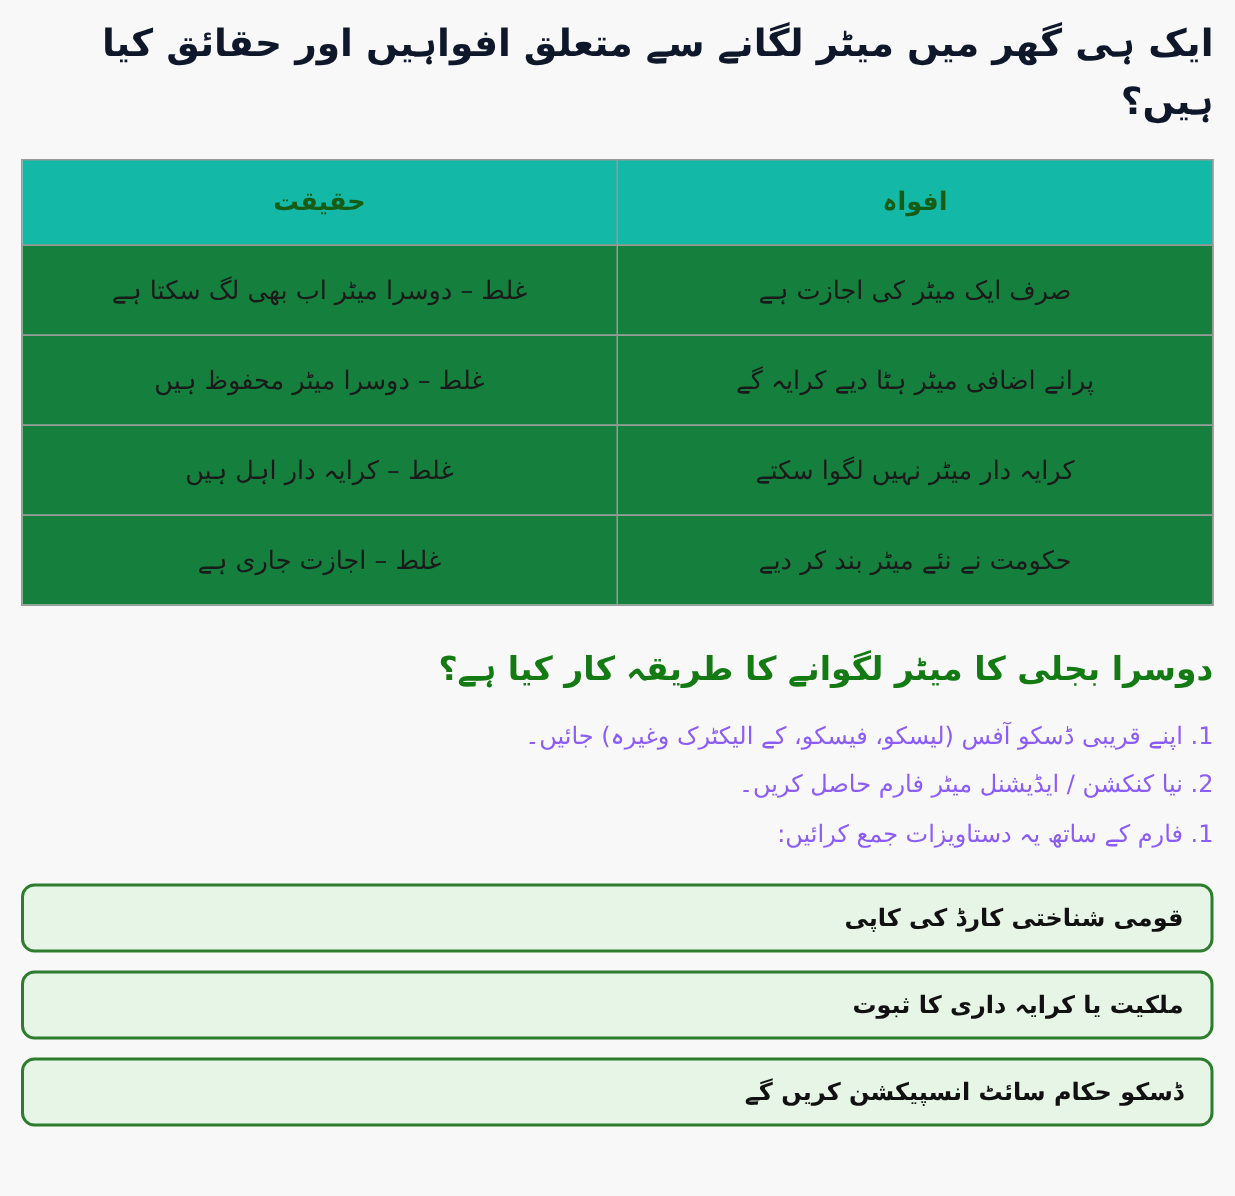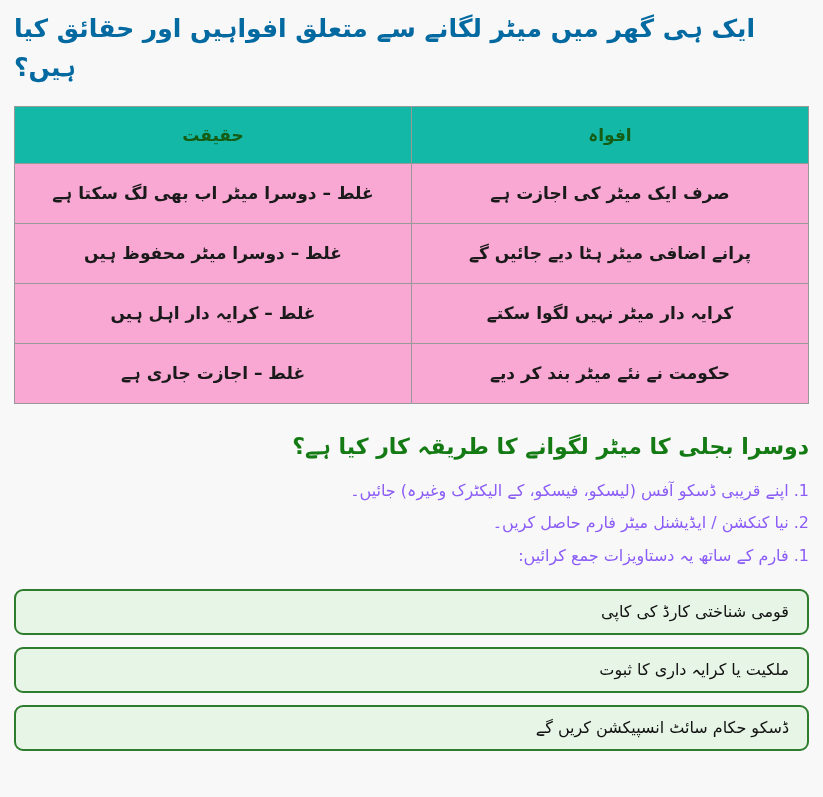--- a/index.html
+++ b/index.html
@@ -12,24 +12,24 @@
     overflow: hidden;
   }
   .page {
     width: 823px;
     height: 797px;
     box-sizing: border-box;
     padding: 10px 14px 0 14px;
     direction: rtl;
   }
   .main-title {
-    color: #0369a1;
+    color: #0f172a;
     font-size: 25px;
     font-weight: 700;
-    text-align: left;
+    text-align: right;
     line-height: 1.55;
     margin: 0 0 18px 0;
   }
   table.facts-table {
     width: 795px;
     border-collapse: collapse;
     table-layout: fixed;
     direction: rtl;
   }
   table.facts-table th,
@@ -40,23 +40,23 @@
     font-size: 17px;
     padding: 6px 10px;
   }
   table.facts-table th {
     background: #14b8a6;
     color: #155c15;
     font-weight: 700;
     height: 44px;
   }
   table.facts-table td {
-    background: #f9a8d4;
+    background: #15803d;
     color: #1a1a1a;
-    font-weight: 700;
+    font-weight: 400;
     height: 47px;
   }
   .section-heading {
     color: #147a14;
     font-size: 22px;
     font-weight: 700;
     text-align: right;
     margin: 26px 0 12px 0;
     line-height: 1.5;
   }
@@ -73,21 +73,21 @@
     width: 795px;
     height: 46px;
     background: #e6f5e6;
     border: 2px solid #2e7d2e;
     border-radius: 9px;
     margin-bottom: 12px;
     display: flex;
     align-items: center;
     padding: 0 18px;
     font-size: 16px;
-    font-weight: 400;
+    font-weight: 700;
     color: #111111;
   }
 </style>
 </head>
 <body>
 
 <div class="page">
 
   <h1 class="main-title">ایک ہی گھر میں میٹر لگانے سے متعلق افواہیں اور حقائق کیا ہیں؟</h1>
 
@@ -97,21 +97,21 @@
         <th>افواہ</th>
         <th>حقیقت</th>
       </tr>
     </thead>
     <tbody>
       <tr>
         <td>صرف ایک میٹر کی اجازت ہے</td>
         <td>غلط – دوسرا میٹر اب بھی لگ سکتا ہے</td>
       </tr>
       <tr>
-        <td>پرانے اضافی میٹر ہٹا دیے جائیں گے</td>
+        <td>پرانے اضافی میٹر ہٹا دیے کرایہ گے</td>
         <td>غلط – دوسرا میٹر محفوظ ہیں</td>
       </tr>
       <tr>
         <td>کرایہ دار میٹر نہیں لگوا سکتے</td>
         <td>غلط – کرایہ دار اہل ہیں</td>
       </tr>
       <tr>
         <td>حکومت نے نئے میٹر بند کر دیے</td>
         <td>غلط – اجازت جاری ہے</td>
       </tr>

